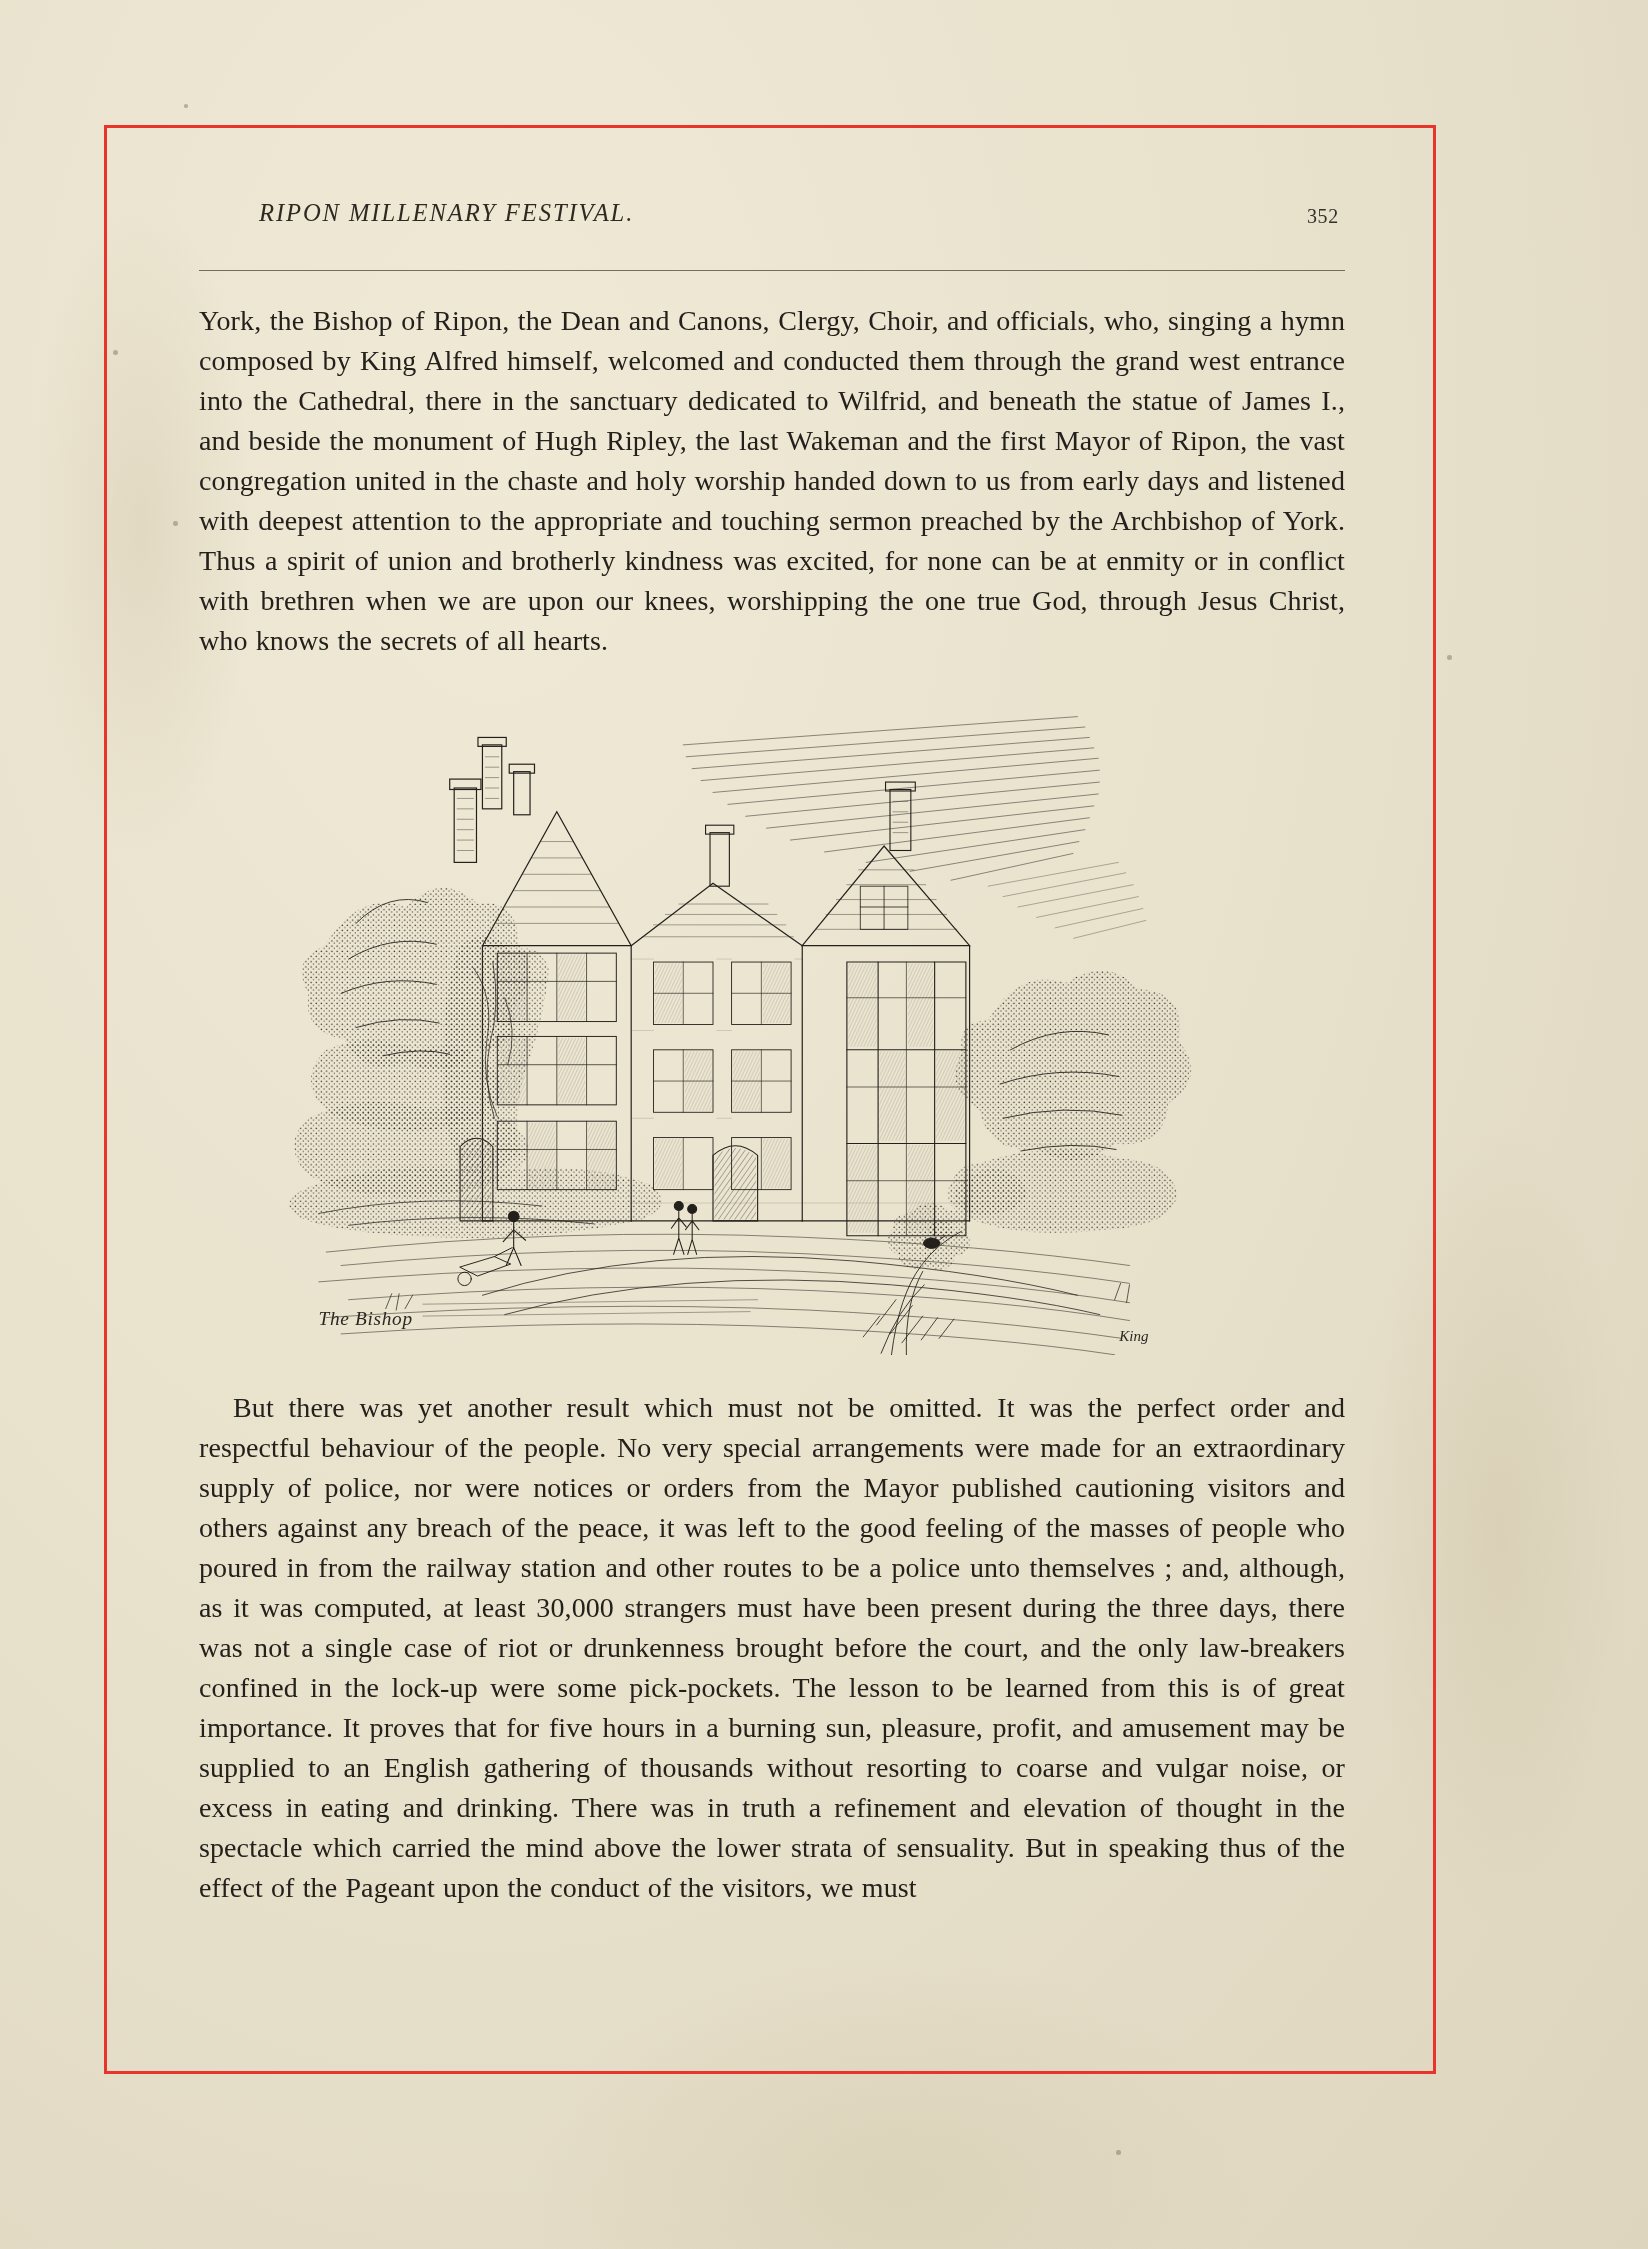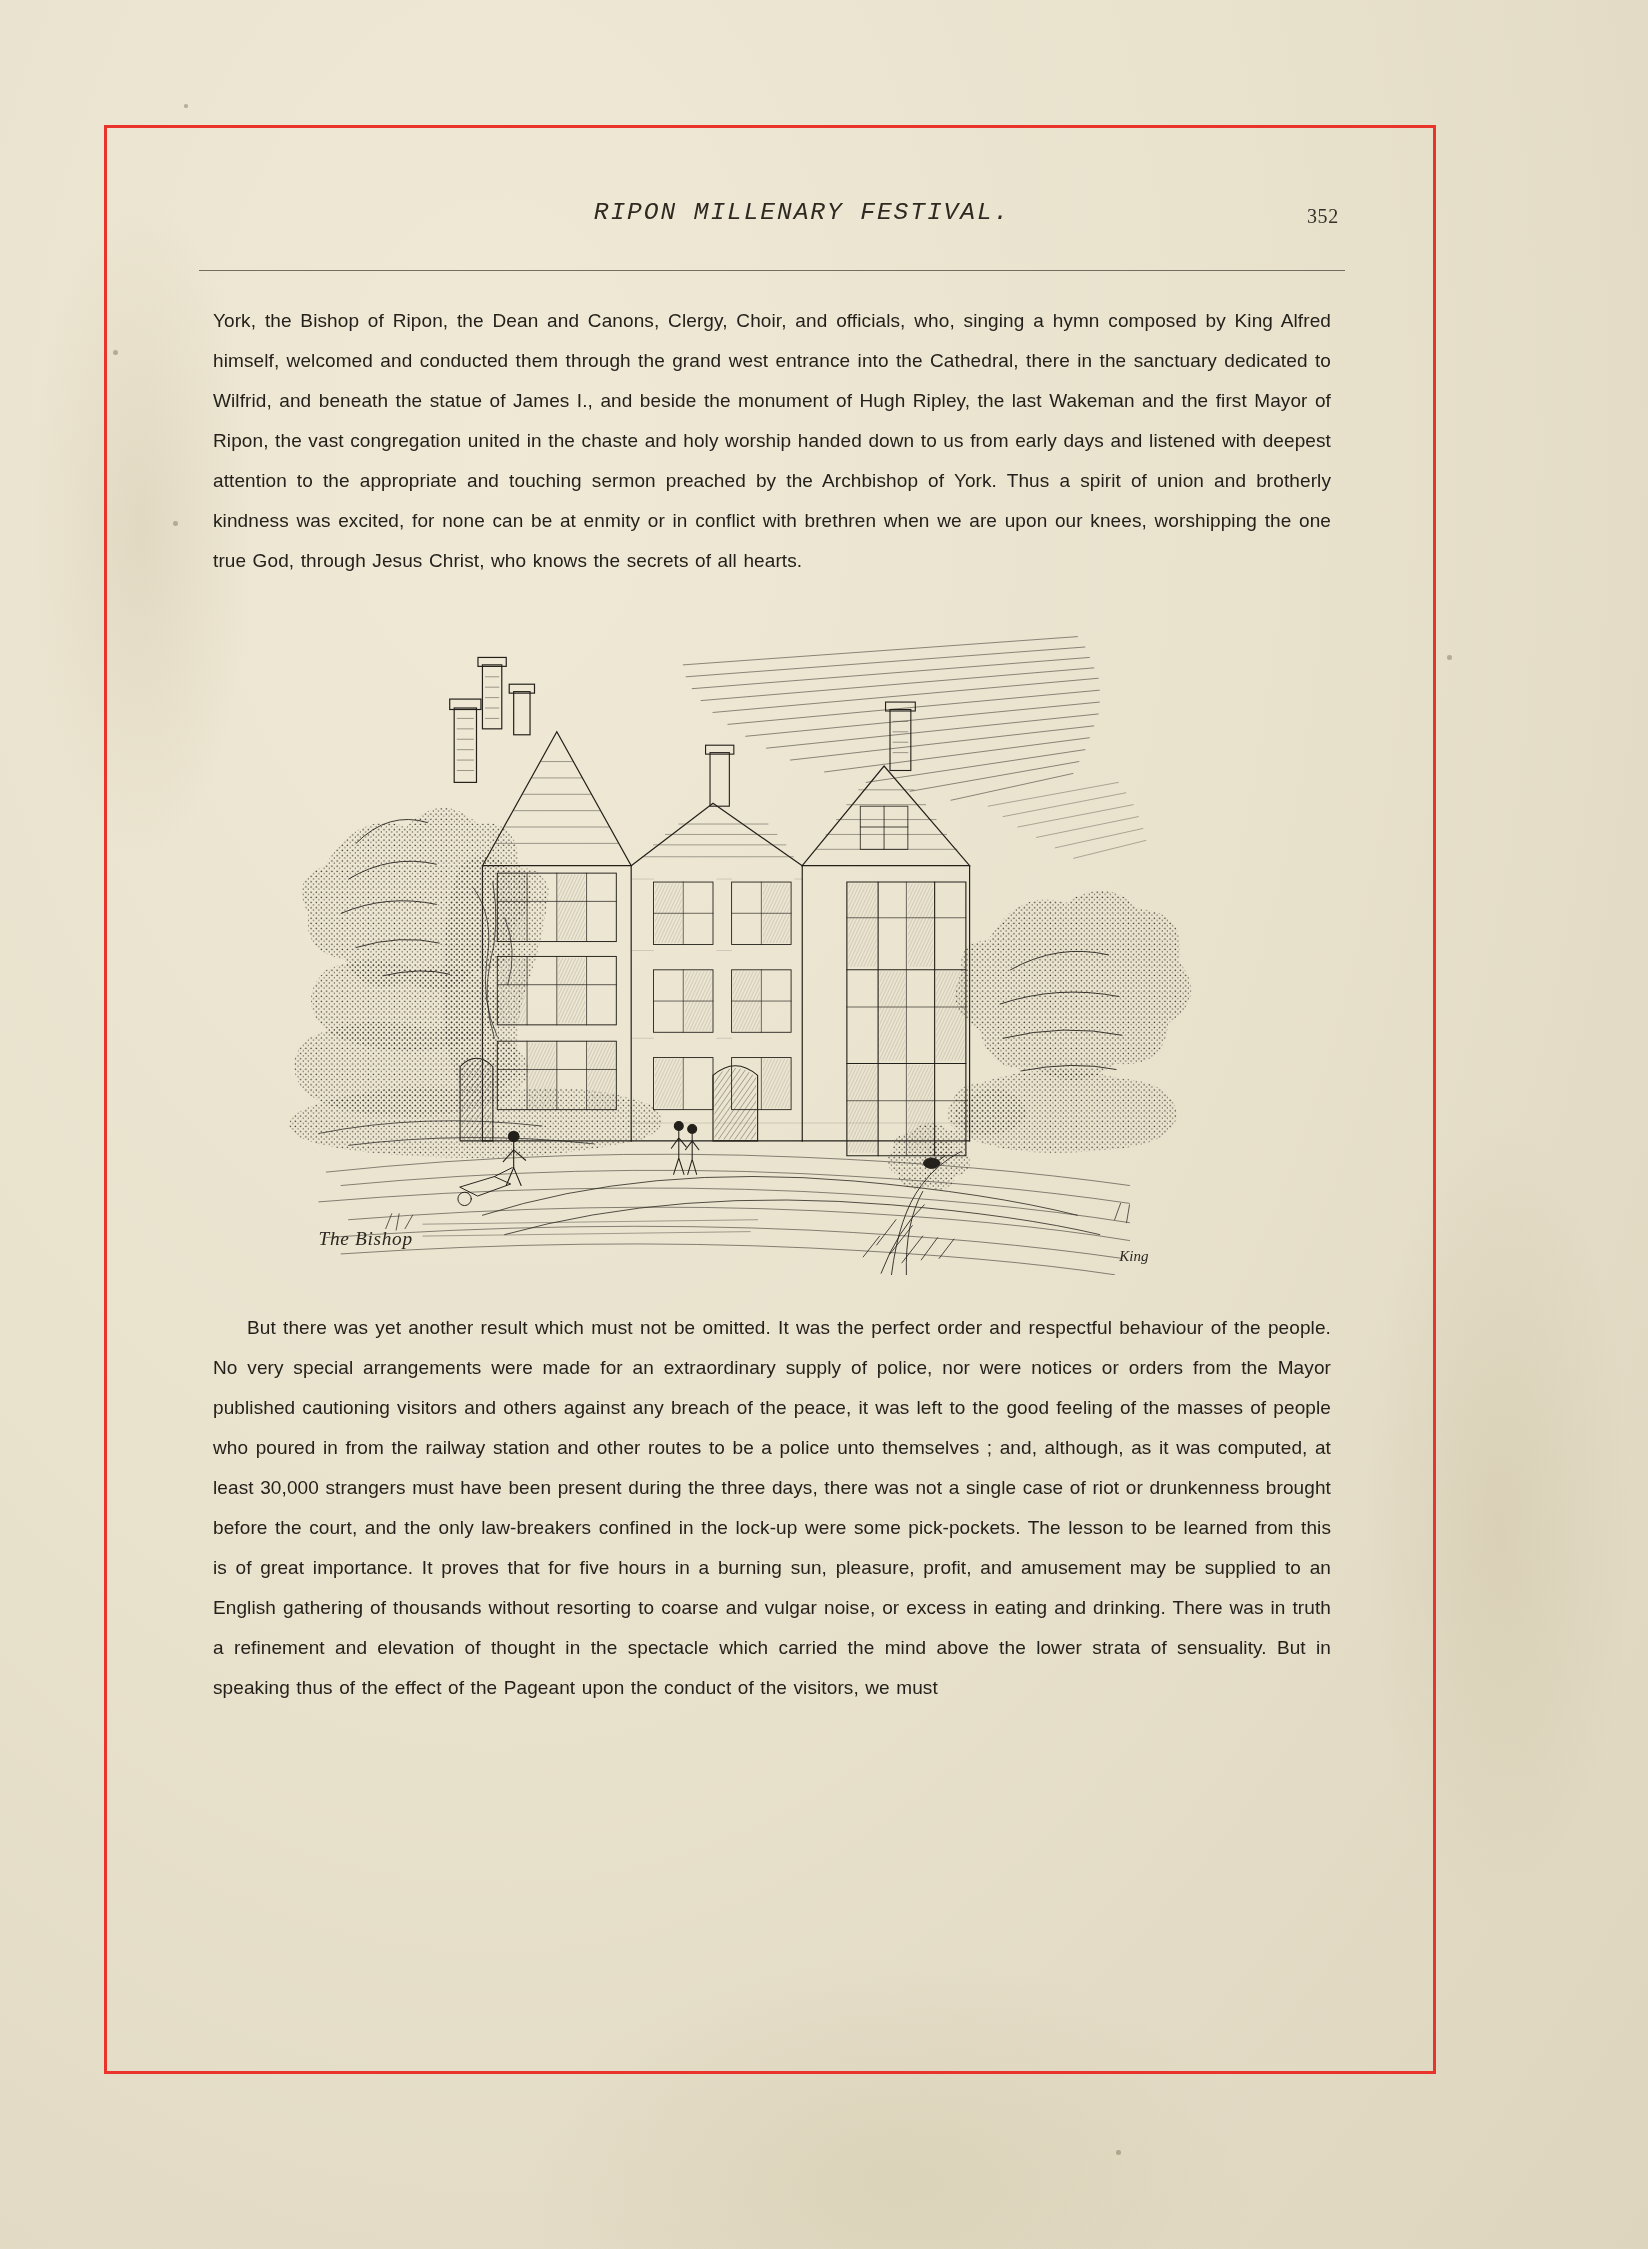--- a/index.html
+++ b/index.html
@@ -65,26 +65,25 @@
   
   .running-head {
     position: relative;
     height: 82px;
   }
   .running-head .title {
     position: absolute;
     left: 0;
     right: 0;
     top: 13.4px;
-    text-align: center;
     font-style: italic;
     font-size: 24.6px;
     letter-spacing: 1.9px;
     color: #2e2a22;
-    font-family: Liberation Mono, monospace;
+    font-family: Liberation Serif, serif;
     padding-left: 60px;
   }
   .running-head .folio {
     position: absolute;
     right: 6px;
     top: 19.3px;
     font-size: 20px;
     letter-spacing: 0.7px;
     color: #33302a;
     font-family: "Liberation Serif", serif;
@@ -92,27 +91,27 @@
   .head-rule {
     height: 1.5px;
     background: #4a4538;
     opacity: 0.75;
     margin-top: 1.5px;
     margin-bottom: 30px;
   }
 
   
   p.body {
-    margin: 14px;
-    font-size: 19px;
+    margin: 0;
+    font-size: 28px;
     line-height: 40px;
     color: #24211c;
     text-align: justify;
     text-align-last: left;
-    font-family: Liberation Sans, sans-serif;
+    font-family: Liberation Serif, serif;
     font-weight: 400;
     letter-spacing: 0.1px;
     word-spacing: 1.1px;
   }
   p.body.indent {
     text-indent: 34px;
   }
   p.para-two {
     margin-top: 0;
   }

